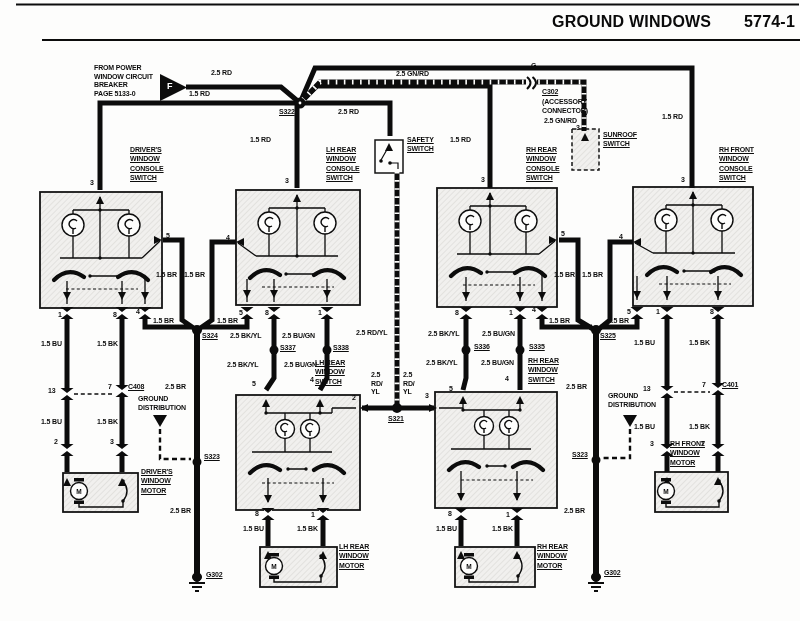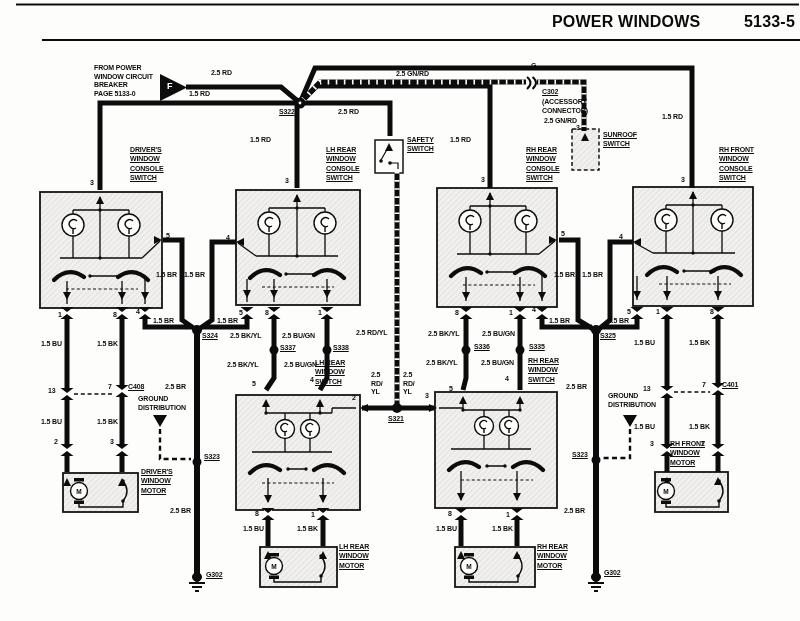--- a/index.html
+++ b/index.html
@@ -301,22 +301,22 @@
 
   <g fill="#0c0c0c" text-anchor="middle" class="svgt">
     <text x="79" y="493.5">M</text>
     <text x="274" y="568.5">M</text>
     <text x="469" y="568.5">M</text>
     <text x="666" y="493.5">M</text>
   </g>
 </svg>
 
 <div class="hdr">
-  <span>POWER WINDOWS</span>
-      <span>5133-5</span>
+  <span>GROUND WINDOWS</span>
+      <span>5774-1</span>
 </div>
 
 <div class="lb" style="left:94px;top:64px;">FROM POWER
 WINDOW CIRCUIT
 BREAKER
 PAGE 5133-0</div>
 <div class="lb f" style="left:167px;top:82px;">F</div>
 <div class="lb" style="left:531px;top:62px;">G</div>
 
 <div class="lb" style="left:211px;top:69px;">2.5 RD</div>

